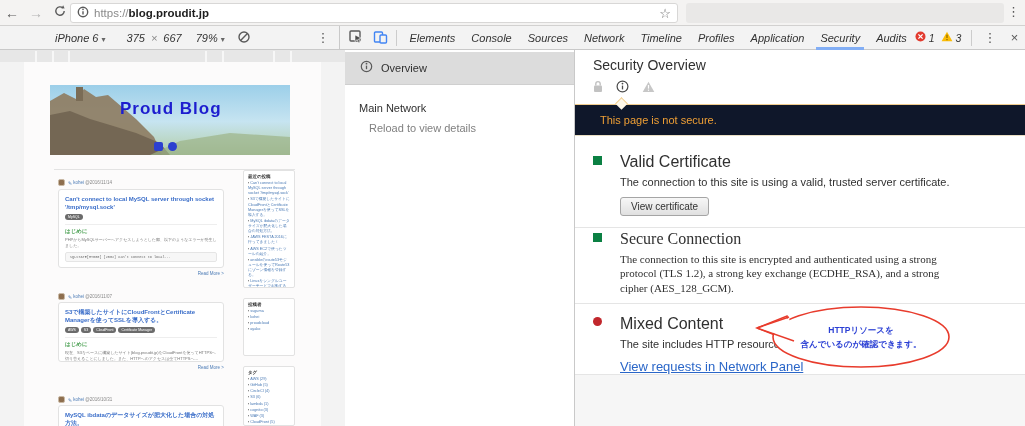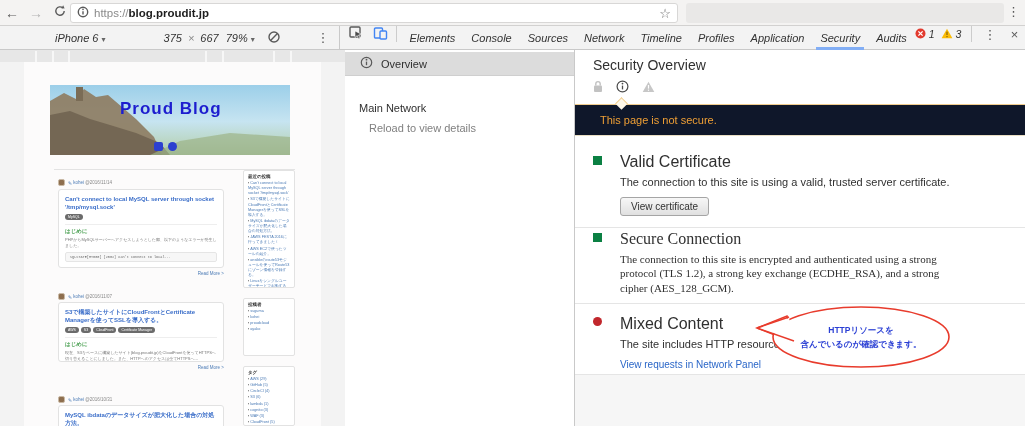--- a/index.html
+++ b/index.html
@@ -18,21 +18,21 @@
   #omnibox .star { margin-left:auto; font-size:13px; color:#6f6f6f; }
   #toolbar-pill { position:absolute; left:686px; top:3px; width:318px; height:20px;
     background:#e9e8e7; border-radius:3px; }
   #browser-menu { position:absolute; left:1007px; top:4px; font-size:13px; color:#5a5a5a; }
 
   
   #row2 { position:absolute; left:0; top:26px; width:1025px; height:24px; display:flex;font-style:italic; }
   #device-toolbar { width:345px; height:24px; background:#f3f3f3; border-bottom:1px solid #c9c9c9;
     display:flex; align-items:center; font-size:11px; color:#333; }
   #devtools-tabbar { flex:1; height:24px; background:#f3f3f3; border-bottom:1px solid #c9c9c9;
-    border-left:1px solid #c9c9c9; display:flex; align-items:flex-start; font-size:11px; color:#333; }
+    border-left:1px solid #c9c9c9; display:flex; align-items:center; font-size:11px; color:#333; }
   .tab { padding:0 8px; height:24px; line-height:24px; position:relative; cursor:pointer; white-space:nowrap; }
   .tab.selected::after { content:""; position:absolute; left:4px; right:4px; bottom:0; height:3px; background:#82aef5; }
   .vsep { width:1px; height:16px; background:#ccc; margin:0 4px; }
   .badge-group { margin-left:auto; display:flex; align-items:center; }
   .badge-num { font-size:10.5px; color:#333; margin:0 6px 0 3px; }
   #tabbar-menu,#tabbar-close { font-size:13px; color:#5a5a5a; padding:0 7px; cursor:pointer; }
 
   
   #ruler { position:absolute; left:0; top:50px; width:345px; height:12px; background:#e7e7e7; }
   #ruler .tick { position:absolute; top:1px; width:2px; height:11px; background:#f7f7f7; }
@@ -62,21 +62,21 @@
   .side-block { position:absolute; left:219px; width:52px; background:#fff; border:1px solid #e2e2e2;
     border-radius:2px; padding:3px 4px; overflow:hidden; }
   .side-title { font-size:4.5px; font-weight:bold; color:#333; margin-bottom:2px; }
   .side-link { font-size:3.8px; color:#4a7ab5; line-height:1.35; margin-bottom:1px; }
   .side-link::before { content:"▪"; color:#555; font-size:3.5px; margin-right:1px; }
 
   
   #devtools-body { position:absolute; left:345px; top:50px; width:680px; height:376px; background:#fff; }
   #security-sidebar { position:absolute; left:0; top:0; width:230px; height:376px; background:#fff;
     border-right:1px solid #c9c9c9; }
-  #overview-row { position:absolute; left:0; top:2px; width:229px; height:24px; background:#dcdcdc;
+  #overview-row { position:absolute; left:0; top:2px; width:229px; height:33px; background:#dcdcdc;
     border-bottom:1px solid #cfcfcf; display:flex; align-items:center; cursor:pointer; }
   #overview-row .label { font-size:11px; color:#303030; margin-left:8px; }
   #main-origin { position:absolute; left:14px; top:52px; font-size:11px; color:#303030; }
   #reload-hint { position:absolute; left:24px; top:72px; font-size:11px; color:#808080; }
 
   #security-main { position:absolute; left:230px; top:0; width:450px; height:376px; background:#fff; overflow:hidden; }
   #sec-title { position:absolute; left:18px; top:7px; font-size:14px; color:#303030; }
   .sec-icons { position:absolute; top:29px; }
   #banner-caret { position:absolute; left:42px; top:49px; width:9px; height:9px; background:#fff8e9;
     border-left:1px solid #f1cd8e; border-top:1px solid #f1cd8e; transform:rotate(45deg); z-index:2; }
@@ -84,21 +84,21 @@
     border-top:1px solid #f1cd8e; border-bottom:1px solid #eadfc4; display:flex; align-items:center; }
   #sec-banner .txt { margin-left:25px; font-size:11px; color:#ef9f35; }
   .section { position:absolute; left:18px; right:6px; }
   .sec-square { position:absolute; left:0; top:3px; width:9px; height:9px; background:#0b8043; }
   .sec-dot { position:absolute; left:0; top:2px; width:9px; height:9px; border-radius:50%; background:#c1272c; }
   .sec-content { margin-left:27px; }
   .sec-h { font-size:16px; color:#303030; }
   .sec-d { margin-top:4px; font-size:11px; color:#303030; max-width:345px; line-height:1.3; }
   .sec-btn { margin-top:8px; font-size:10px; color:#333; background:linear-gradient(#f7f7f7,#e0e0e0);
     border:1px solid #a5a5a5; border-radius:3px; padding:3px 10px; cursor:pointer; display:inline-block; }
-  .sec-link { margin-top:8px; display:inline-block; font-size:10px; color:#2a66c8; cursor:pointer; }
+  .sec-link { margin-top:8px; display:inline-block; font-size:13px; color:#2a66c8; text-decoration:underline; cursor:pointer; }
   .divider { position:absolute; left:0; width:450px; border-top:1px solid #e5e5e5; }
   #main-tail { position:absolute; left:0; top:325px; width:450px; height:51px; background:#f6f6f6; }
   #annotation-svg { position:absolute; left:0; top:0; width:450px; height:376px; pointer-events:none; }
   .anno-text { font-size:8.5px; font-weight:bold; fill:#2a3fd4; text-anchor:middle; }
   svg .ic { stroke:#5a5a5a; fill:none; stroke-width:1.4; }
 </style>
 </head>
 <body>
 
 <div id="top-toolbar">
@@ -129,24 +129,24 @@
   </div>
   <div id="toolbar-pill"></div>
   <span id="browser-menu">⋮</span>
 </div>
 
 <div id="row2">
   <div id="device-toolbar">
     <span style="margin-left:55px;">
       <span>iPhone 6</span> <span style="font-size:8px;color:#666;">▾</span>
     </span>
-    <span style="margin-left:58px;">375</span>
+    <span style="margin-left:21px;">375</span>
     <span style="margin:0 6px;color:#888;">×</span>
     <span>667</span>
-    <span style="margin-left:7px;">
+    <span style="margin-left:14px;">
       <span>79%</span> <span style="font-size:8px;color:#666;">▾</span>
     </span>
     <span style="margin-left:12px;">
       <svg width="14" height="14" viewBox="0 0 14 14">
           <circle class="ic" cx="7" cy="7" r="5" stroke="#8a8a8a"></circle>
           <line class="ic" x1="3.6" y1="10.4" x2="10.4" y2="3.6" stroke="#8a8a8a"></line>
         </svg>
     </span>
     <span style="margin-left:auto;margin-right:10px;color:#5a5a5a;font-size:13px;">⋮</span>
   </div>

